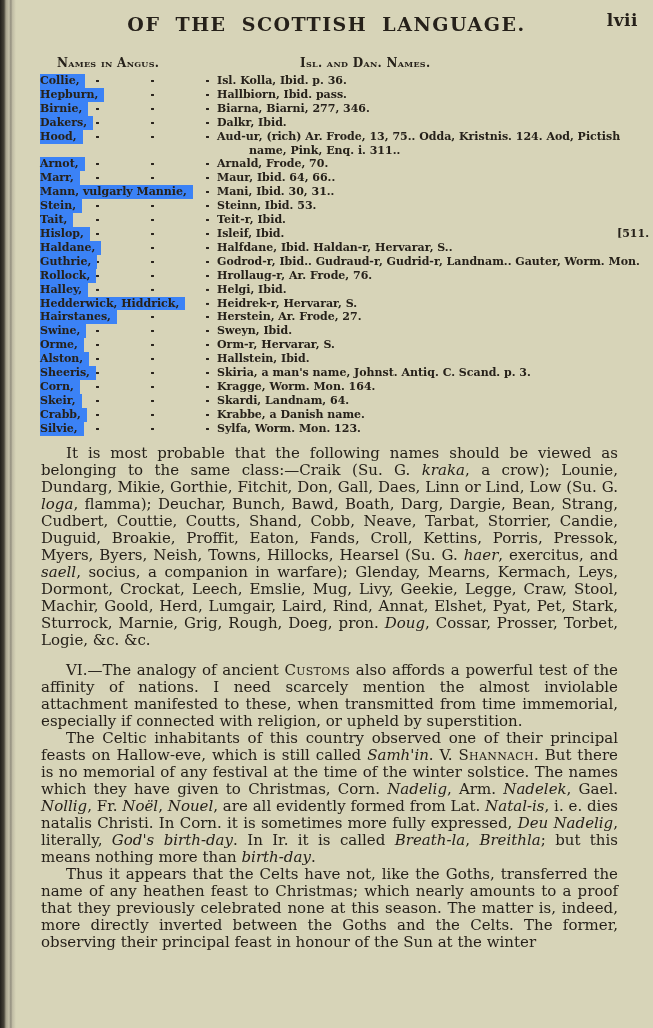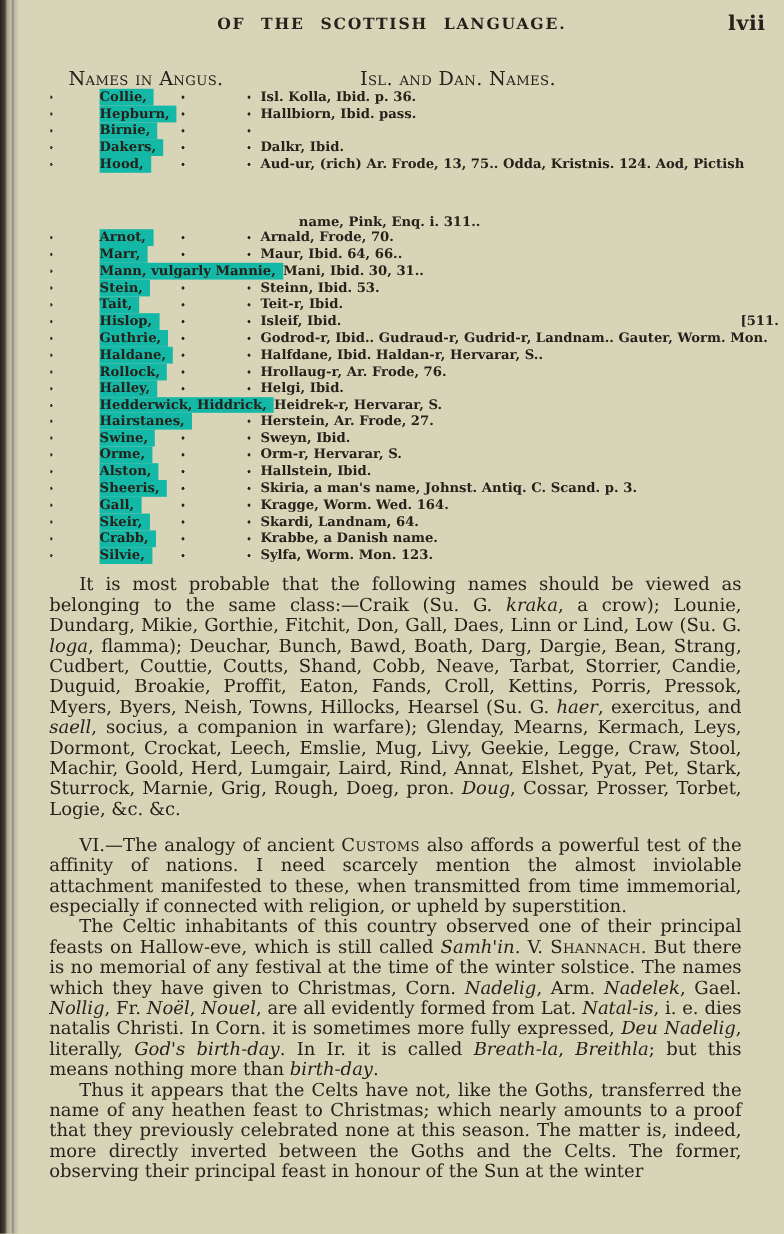--- a/index.html
+++ b/index.html
@@ -17,56 +17,56 @@
     background: linear-gradient(to right,
       #211f1a 0px, #474439 4px, #a8a48e 6px, #c3c0a8 9px,
       #8d897a 11px, #bdb9a2 12px, #d7d4b8 16px);
   }
   .content { position: absolute; left: 0; top: 0; width: 653px; }
 
   
   .runhead { position: relative; height: 26px; margin-top: 13px; }
   .runhead .title {
     display: block; text-align: center;
-    font-size: 13px; font-weight: 700;
+    font-size: 19px; font-weight: 700;
     letter-spacing: 1.5px; word-spacing: 7px;
   }
   .runhead .pageno {
     position: absolute; right: 15px; top: -3px;
     font-size: 17px; font-weight: 600; letter-spacing: 0.5px;
   }
 
   
   .colheads { position: relative; height: 15px; margin-top: 17px; }
   .colheads span {
     position: absolute; top: 0;
-    font-variant: small-caps; font-weight: 400; font-size: 16px;
+    font-variant: small-caps; font-weight: 700; font-size: 12px;
     letter-spacing: 0.3px;
   }
   .colheads .lh { left: 57px; }
   .colheads .rh { left: 300px; text-align: right; }
 
   
   .list { margin: 3px 0 0 40px; width: 611px; font-size: 11px; }
   .row { display: flex; position: relative; line-height: 13.9px; }
   .angus { flex: 0 0 177px; position: relative; }
   .leader {
     position: absolute; left: 2px; right: 4px; top: 0; height: 13.9px;
     background-image: radial-gradient(circle, #2a241d 1.1px, rgba(0,0,0,0) 1.5px);
     background-size: 55px 13.9px;
     background-position: 28px 55%;
     background-repeat: repeat-x;
   }
   .nm {
     position: relative; display: inline-block;
-    background: #14b8a6; padding-right: 6px;
-    font-weight: 700; white-space: nowrap; margin-left: 43px;
+    background: #3b82f6; padding-right: 6px;
+    font-weight: 700; white-space: nowrap;
   }
   .isl { flex: 1; font-weight: 700; }
-  .l2 { display: block; padding-left: 32px; margin-top: 34px; }
+  .l2 { display: block; padding-left: 32px; }
   .note { position: absolute; right: 2px; top: 0; font-weight: 700; }
 
   
   .paras { margin: 9px 0 0 41px; width: 577px; }
   .para {
     font-size: 15px; line-height: 17px;
     text-align: justify; text-indent: 25px;
     margin: 0;
   }
   .para.gap { margin-top: 13px; }
@@ -107,20 +107,21 @@
     </span>
     <span class="isl">Hallbiorn, Ibid. pass.</span>
 
   </div>
 
   <div class="row">
     <span class="angus">
       <span class="leader"></span>
       <span class="nm">Birnie,</span>
     </span>
+    <span class="isl">Biarna, Biarni, 277, 346.</span>
 
   </div>
 
   <div class="row">
     <span class="angus">
       <span class="leader"></span>
       <span class="nm">Dakers,</span>
     </span>
     <span class="isl">Dalkr, Ibid.</span>
 
@@ -185,38 +186,38 @@
       <span class="leader"></span>
       <span class="nm">Hislop,</span>
     </span>
     <span class="isl">Isleif, Ibid.</span>
     <span class="note">[511.</span>
   </div>
 
   <div class="row">
     <span class="angus">
       <span class="leader"></span>
+      <span class="nm">Haldane,</span>
+    </span>
+    <span class="isl">Halfdane, Ibid. Haldan-r, Hervarar, S..</span>
+
+  </div>
+
+  <div class="row">
+    <span class="angus">
+      <span class="leader"></span>
       <span class="nm">Guthrie,</span>
     </span>
     <span class="isl">Godrod-r, Ibid.. Gudraud-r, Gudrid-r, Landnam.. Gauter, Worm. Mon.</span>
 
   </div>
 
   <div class="row">
     <span class="angus">
       <span class="leader"></span>
-      <span class="nm">Haldane,</span>
-    </span>
-    <span class="isl">Halfdane, Ibid. Haldan-r, Hervarar, S..</span>
-
-  </div>
-
-  <div class="row">
-    <span class="angus">
-      <span class="leader"></span>
       <span class="nm">Rollock,</span>
     </span>
     <span class="isl">Hrollaug-r, Ar. Frode, 76.</span>
 
   </div>
 
   <div class="row">
     <span class="angus">
       <span class="leader"></span>
       <span class="nm">Halley,</span>
@@ -276,23 +277,23 @@
       <span class="leader"></span>
       <span class="nm">Sheeris,</span>
     </span>
     <span class="isl">Skiria, a man's name, Johnst. Antiq. C. Scand. p. 3.</span>
 
   </div>
 
   <div class="row">
     <span class="angus">
       <span class="leader"></span>
-      <span class="nm">Gall,</span>
-    </span>
-    <span class="isl">Kragge, Worm. Wed. 164.</span>
+      <span class="nm">Corn,</span>
+    </span>
+    <span class="isl">Kragge, Worm. Mon. 164.</span>
 
   </div>
 
   <div class="row">
     <span class="angus">
       <span class="leader"></span>
       <span class="nm">Skeir,</span>
     </span>
     <span class="isl">Skardi, Landnam, 64.</span>
 

